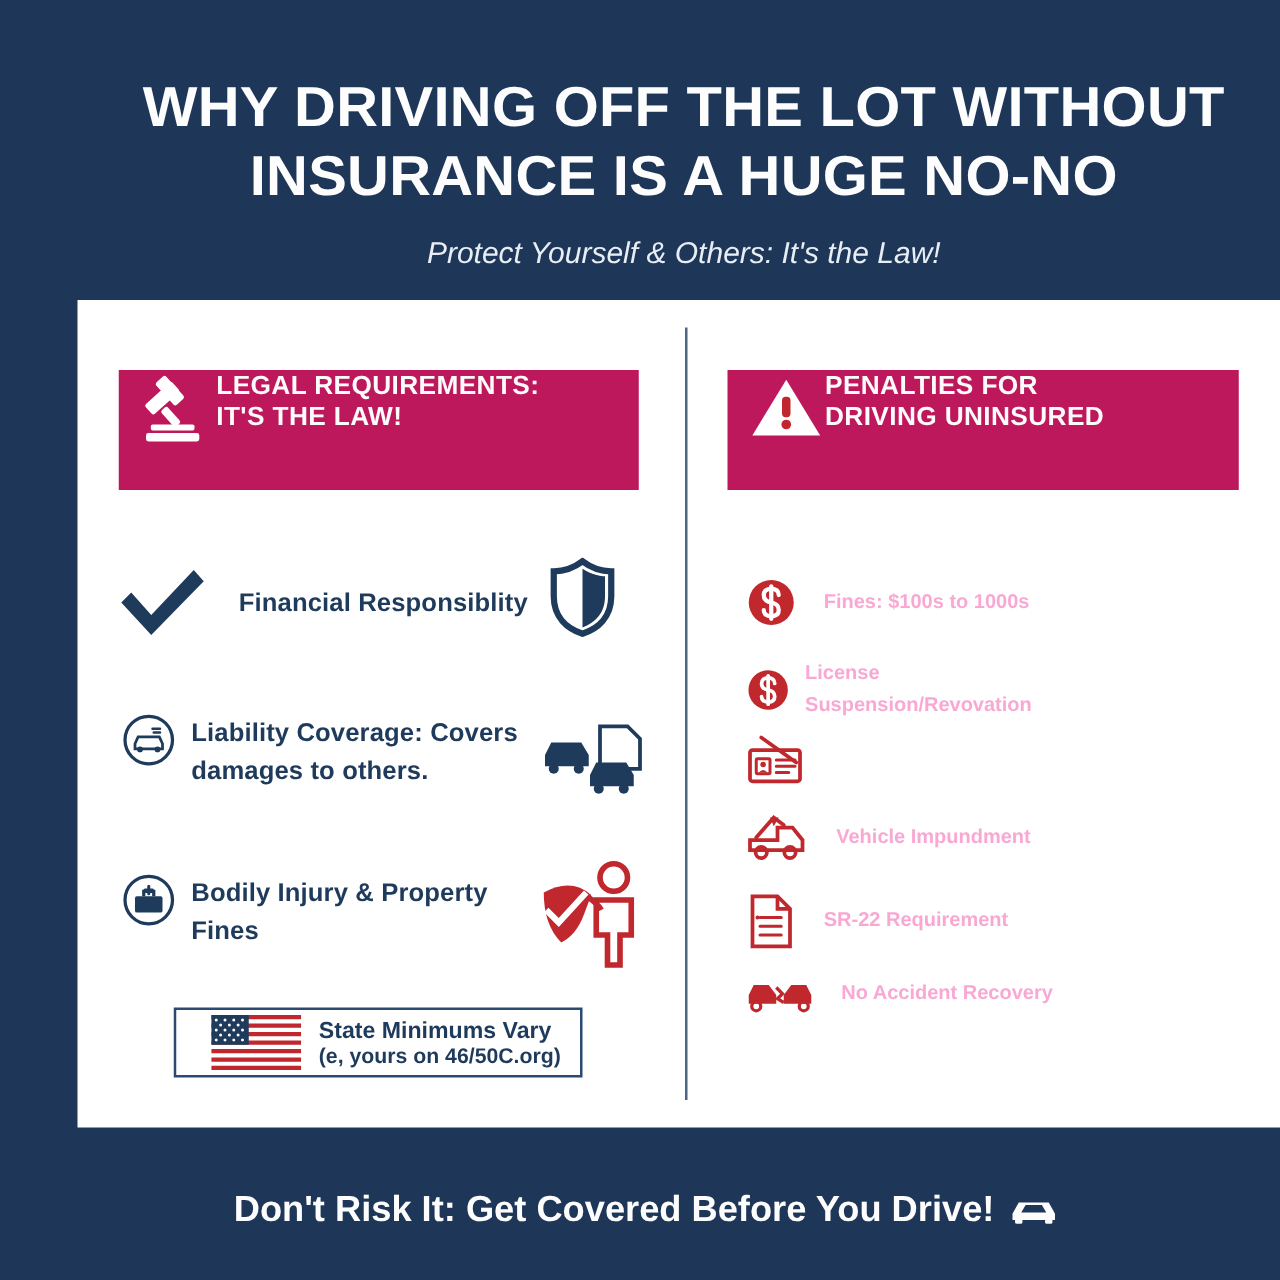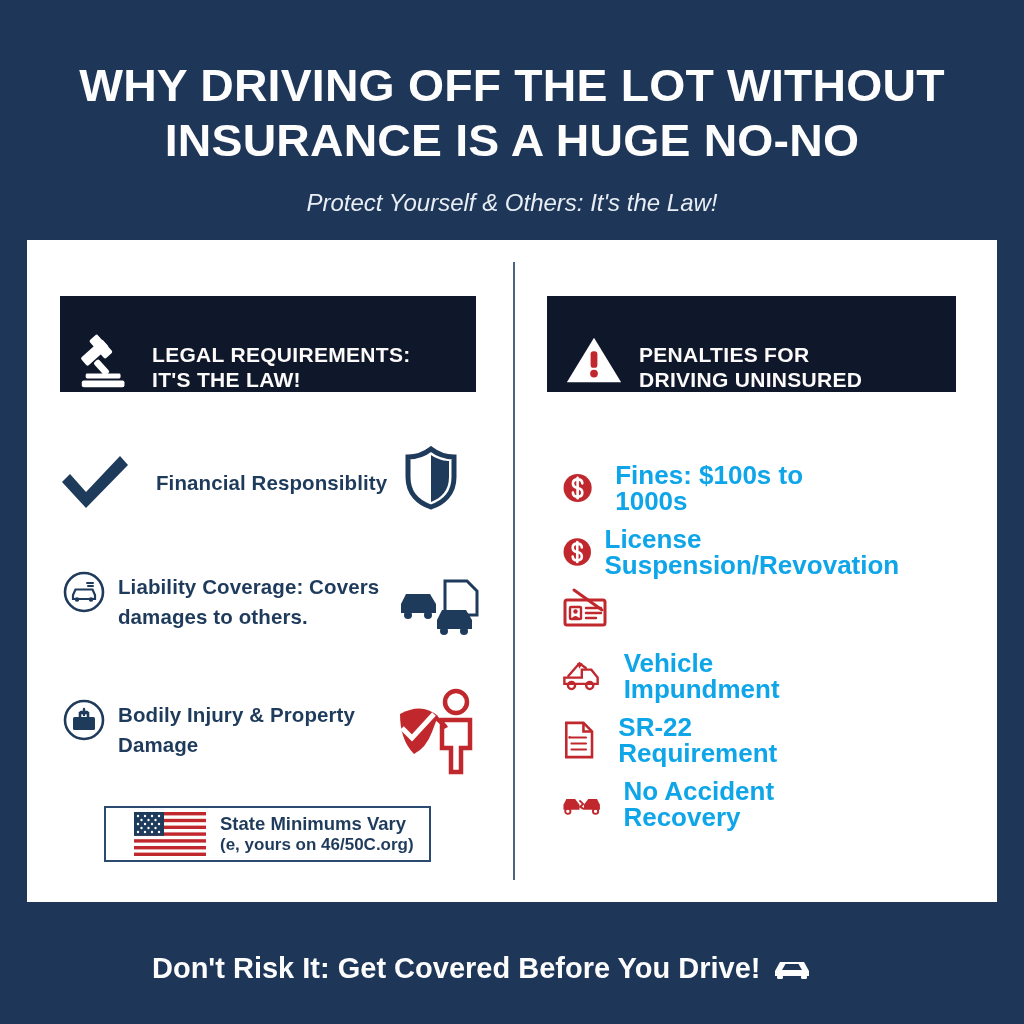--- a/index.html
+++ b/index.html
@@ -2,21 +2,21 @@
 <html><head>
 <meta charset="utf-8">
 <style>
   html,body{margin:0;padding:0;}
   body{
     width:1024px;height:1024px;overflow:hidden;
     background:#1e3658;
     font-family:"Liberation Sans", sans-serif;
     -webkit-font-smoothing:antialiased;
   }
-  #poster{position:relative;width:824px;height:1024px;background:#1e3658;}
+  #poster{position:relative;width:824px;height:1024px;background:#1e3658;margin-left:35px;}
 
   
   .hdr{position:absolute;left:0;top:0;width:1024px;text-align:center;}
   .title{
     margin:0;padding:0;
     color:#fdfdfd;
     font-size:45px;line-height:55px;
     font-weight:700;letter-spacing:0.2px;
     font-family:"Liberation Sans", sans-serif;
     transform:scaleX(1.03);
@@ -34,22 +34,22 @@
     position:absolute;left:27px;top:240px;width:970px;height:662px;
     background:#ffffff;
   }
   .divider{
     position:absolute;left:513px;top:262px;width:2px;height:618px;
     background:#2b4a70;opacity:.85;
   }
 
   
   .barhdr{
-    position:absolute;background:#0f172a;
-    display:flex;align-items:flex-end;gap:14px;
+    position:absolute;background:#be185d;
+    display:flex;align-items:flex-start;
     box-sizing:border-box;padding:0 16px;
   }
   .barhdr .bartext{
     color:#fdfafa;font-weight:700;
     font-size:21px;line-height:25px;letter-spacing:.3px;
   }
   .barhdr .bartext span{display:block;}
   #bar-left{left:60px;top:296px;width:416px;height:96px;}
   #bar-right{left:547px;top:296px;width:409px;height:96px;}
   .bar-ico{flex:0 0 auto;width:62px;height:62px;display:block;}
@@ -82,21 +82,21 @@
     border:2px solid #2b4a70;background:#fff;box-sizing:border-box;
     display:flex;align-items:center;gap:14px;padding-left:28px;
   }
   .statebox .flag{flex:0 0 auto;}
   .statebox .sbtxt{color:#1f3b5c;}
   .statebox .sb1{font-size:18.5px;font-weight:700;line-height:21px;}
   .statebox .sb2{font-size:17px;font-weight:700;line-height:21px;}
 
   
   .rrow{position:absolute;left:562px;display:flex;align-items:center;gap:22px;}
-  .rrow .rtxt{color:#0ea5e9;font-weight:700;font-size:26px;line-height:26px;}
+  .rrow .rtxt{color:#f9a8d4;font-weight:700;font-size:16px;line-height:26px;}
   #row-r1{top:462px;}
   #row-r2{top:526px;gap:12px;}
   #row-r3{top:588px;}
   #row-r4{top:650px;}
   #row-r5{top:714px;}
   #row-r6{top:778px;}
 
   
   .footer{
     position:absolute;left:0;top:920px;width:1024px;height:104px;
@@ -190,21 +190,21 @@
 
   <div class="row" id="row-l3">
     <svg class="ico" width="44" height="44" viewBox="0 0 44 44">
       <circle cx="22" cy="22" r="19" fill="none" stroke="#1f3b5c" stroke-width="2.6"></circle>
       <rect x="11" y="19" width="22" height="13" rx="1.5" fill="#1f3b5c"></rect>
       <path d="M18 19 v-4 h8 v4" fill="none" stroke="#1f3b5c" stroke-width="2.6"></path>
       <path d="M22 11 v6 M19 14 h6" stroke="#1f3b5c" stroke-width="2.4" stroke-linecap="round"></path>
     </svg>
     <div class="txt">
       <span>Bodily Injury &amp; Property</span>
-      <span>Damage</span>
+      <span>Fines</span>
     </div>
     <svg class="crash" width="100" height="100" viewBox="0 0 100 100">
       <path d="M16 34 q22-12 38 2 l-6 16 q-6 16 -18 22 q-14-14 -14-40 z" fill="#c0282d"></path>
       <path d="M18 48 l10 10 l22-24" fill="none" stroke="#ffffff" stroke-width="5"></path>
       <circle cx="72" cy="22" r="11" fill="none" stroke="#c0282d" stroke-width="4.5"></circle>
       <path d="M58 40 h28 v28 h-9 v24 h-10 v-24 h-9 z" fill="none" stroke="#c0282d" stroke-width="4.5"></path>
       <path d="M52 38 q8 6 10 10" fill="none" stroke="#c0282d" stroke-width="4.5"></path>
     </svg>
   </div>
 

